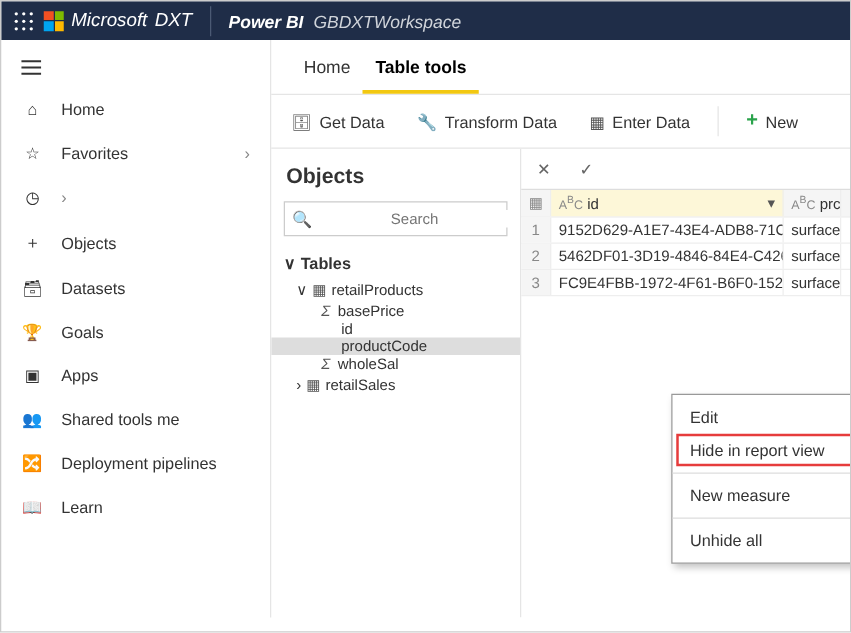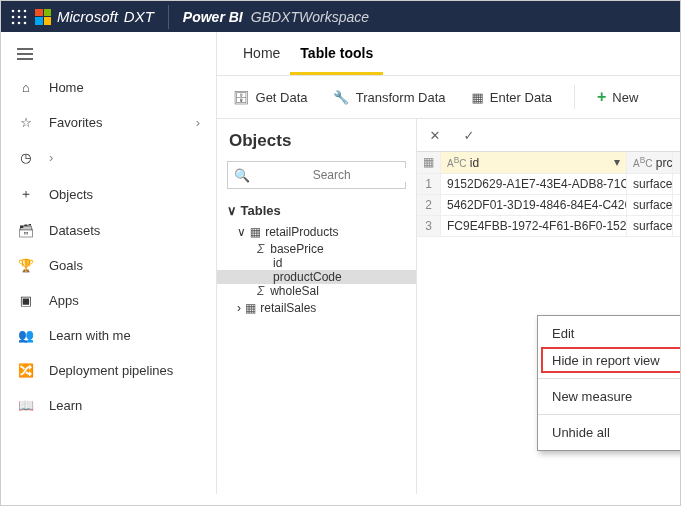--- a/index.html
+++ b/index.html
@@ -138,21 +138,21 @@
         <div class="item">
           <span class="ic">🏆</span>
           <span class="lbl">Goals</span>
         </div>
         <div class="item">
           <span class="ic">▣</span>
           <span class="lbl">Apps</span>
         </div>
         <div class="item">
           <span class="ic">👥</span>
-          <span class="lbl">Learn with me</span>
+          <span class="lbl">Shared tools me</span>
         </div>
         <div class="item">
           <span class="ic">🔀</span>
           <span class="lbl">Deployment pipelines</span>
         </div>
         <div class="item">
           <span class="ic">📖</span>
           <span class="lbl">Learn</span>
         </div>
       </div>

